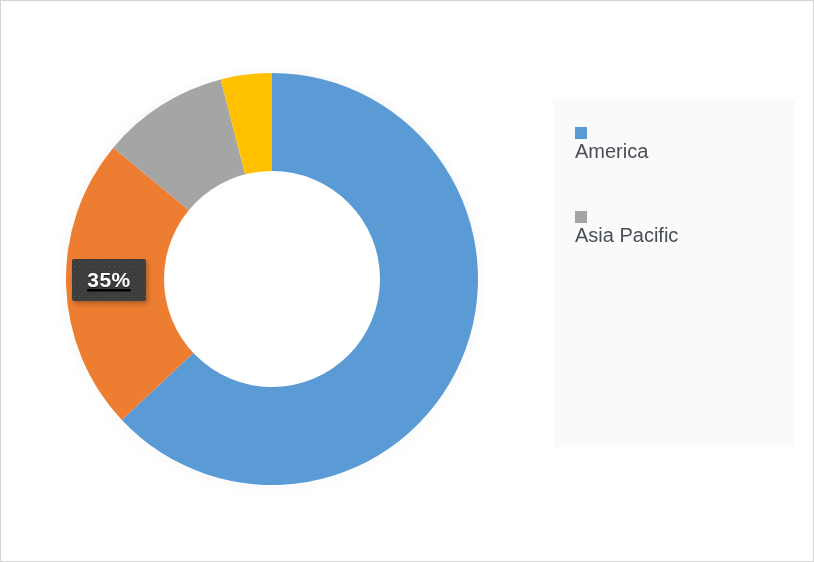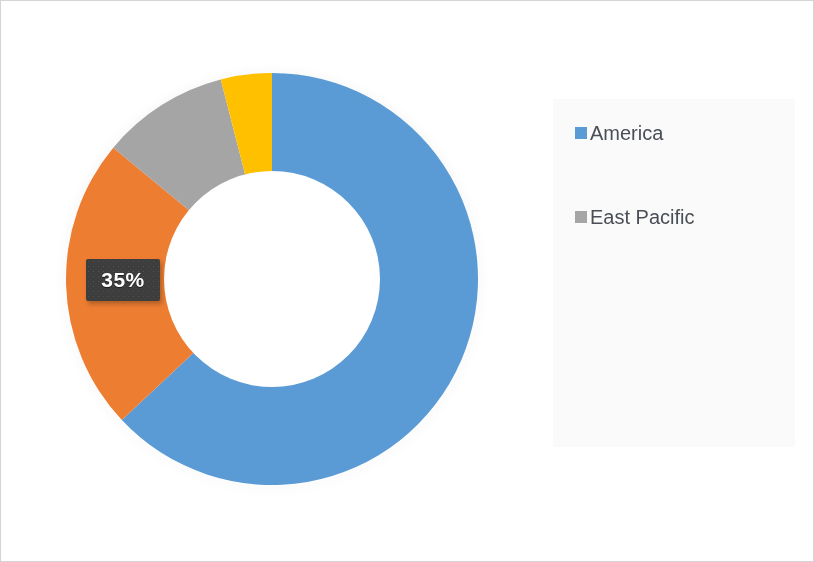--- a/index.html
+++ b/index.html
@@ -65,35 +65,36 @@
     border-radius: 50%;
     background: radial-gradient(circle at 50% 48%,
                 rgba(255,255,255,1) 72%,
                 rgba(222,222,222,0.55) 92%,
                 rgba(255,255,255,0) 100%);
     pointer-events: none;
   }
   
   .data-label {
     position: absolute;
-    left: 85px;
+    left: 71px;
     top: 258px;
     width: 74px;
     height: 42px;
     background-color: #3d3d3d;
     background-image:
       radial-gradient(rgba(255,255,255,0.10) 0.9px, transparent 1px),
       radial-gradient(rgba(255,255,255,0.07) 0.9px, transparent 1px);
     background-size: 5px 5px, 5px 5px;
     background-position: 0 0, 2.5px 2.5px;
     border-radius: 2px;
     box-shadow: 2px 3px 4px rgba(60,40,20,0.35);
     display: flex;
     align-items: center;
     justify-content: center;
+    text-decoration: underline;
   }
   .data-label-text {
     color: #ffffff;
     font-family: "Liberation Sans", sans-serif;
     font-size: 21px;
     font-weight: bold;
     letter-spacing: 0.5px;
     text-shadow: 0 1px 1px rgba(0,0,0,0.55);
   }
   
@@ -104,20 +105,21 @@
     width: 242px;
     height: 348px;
     background: #fafafa;
     padding: 22px 0 0 0;
   }
   .legend-item {
     display: flex;
     align-items: flex-start;
     margin: 0 0 0 22px;
     height: 84px;
+    flex-direction: column;
   }
   .legend-swatch {
     width: 12px;
     height: 12px;
     flex: 0 0 12px;
     margin-top: 6px;
     margin-right: 3px;
   }
   .legend-label {
     font-family: "Liberation Sans", sans-serif;
@@ -158,19 +160,19 @@
   <div class="legend">
 
     <div class="legend-item">
       <span class="legend-swatch" style="background: rgb(91, 155, 213);"></span>
       <span class="legend-label">America</span>
     </div>
 
 
     <div class="legend-item">
       <span class="legend-swatch" style="background: rgb(165, 165, 165);"></span>
-      <span class="legend-label">East Pacific</span>
+      <span class="legend-label">Asia Pacific</span>
     </div>
 
 
   </div>
 
 </div>
 
 </body></html>

